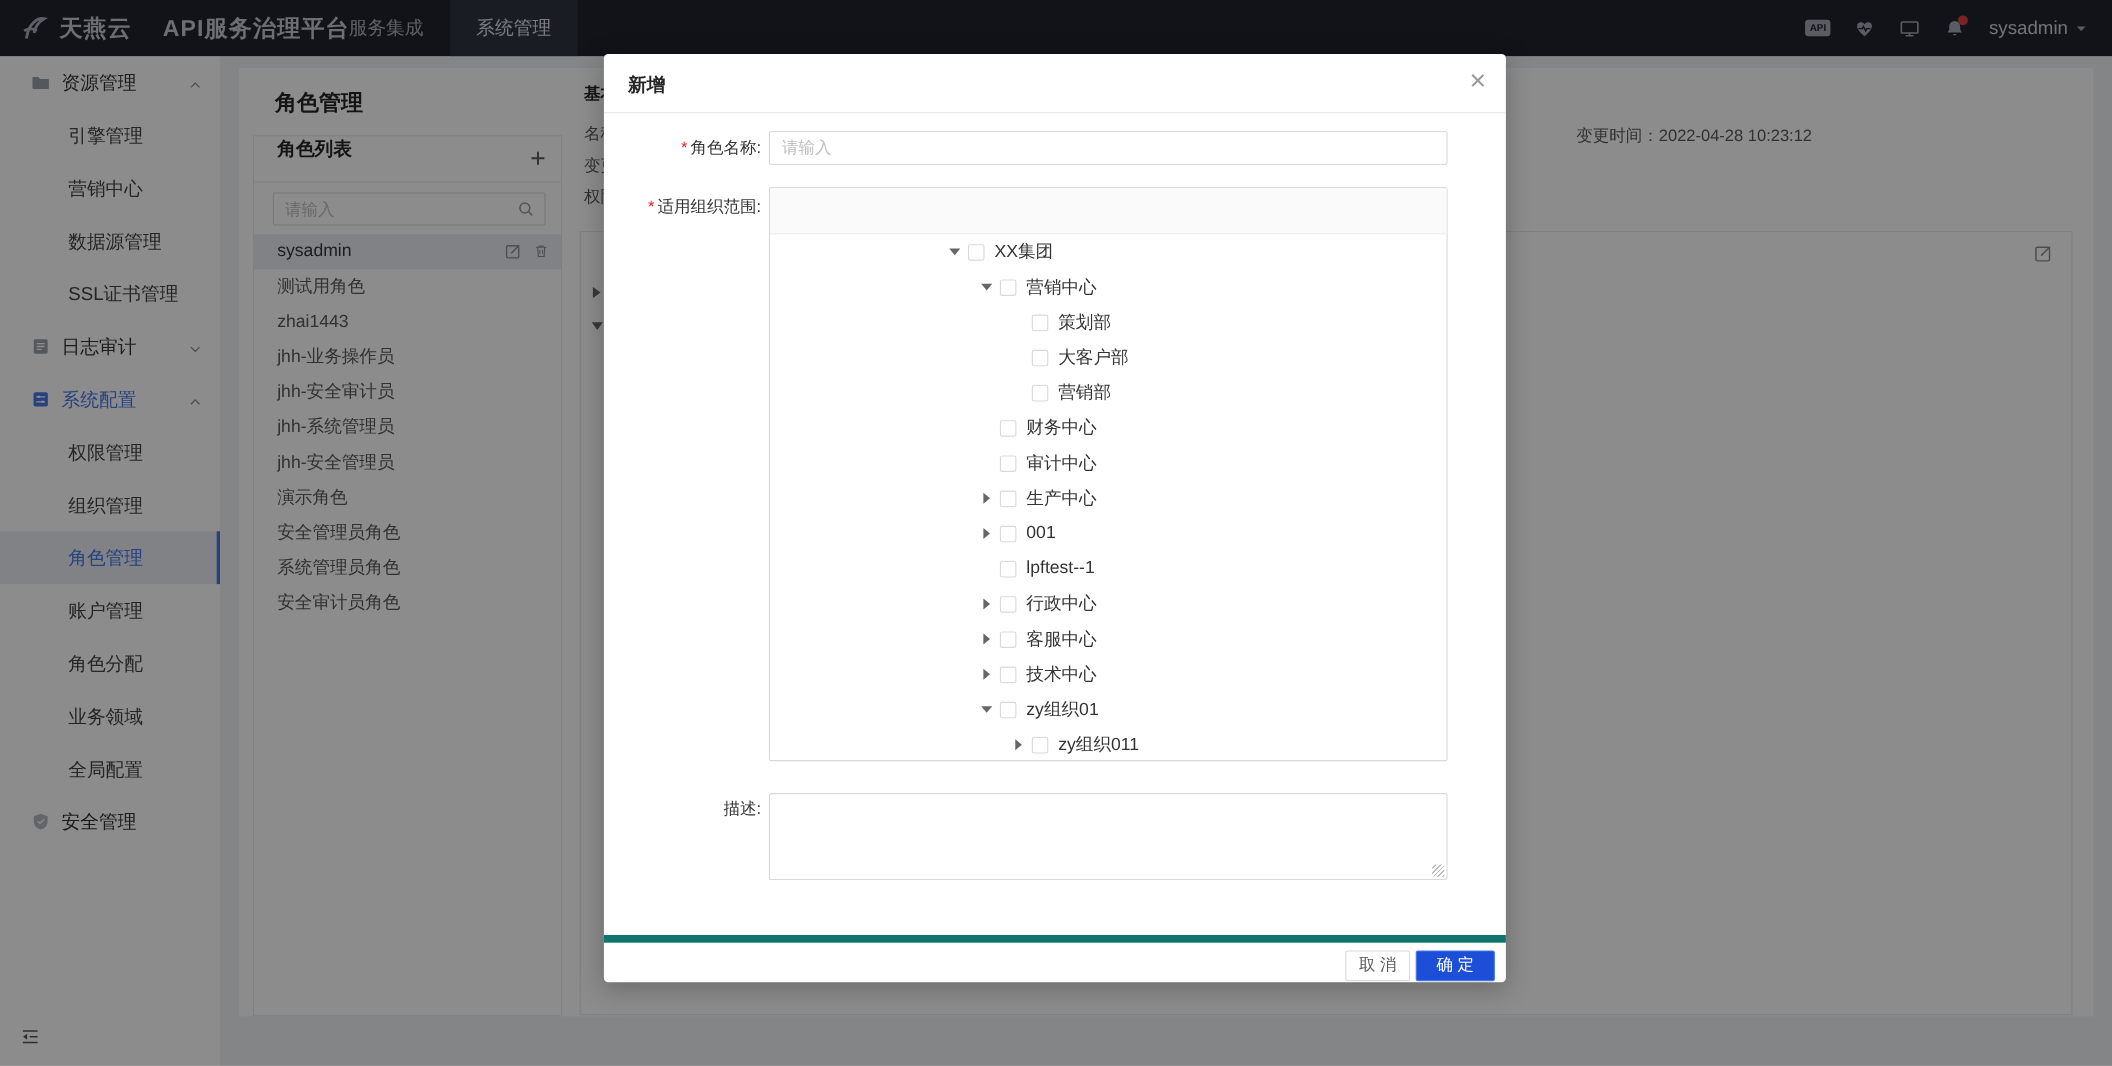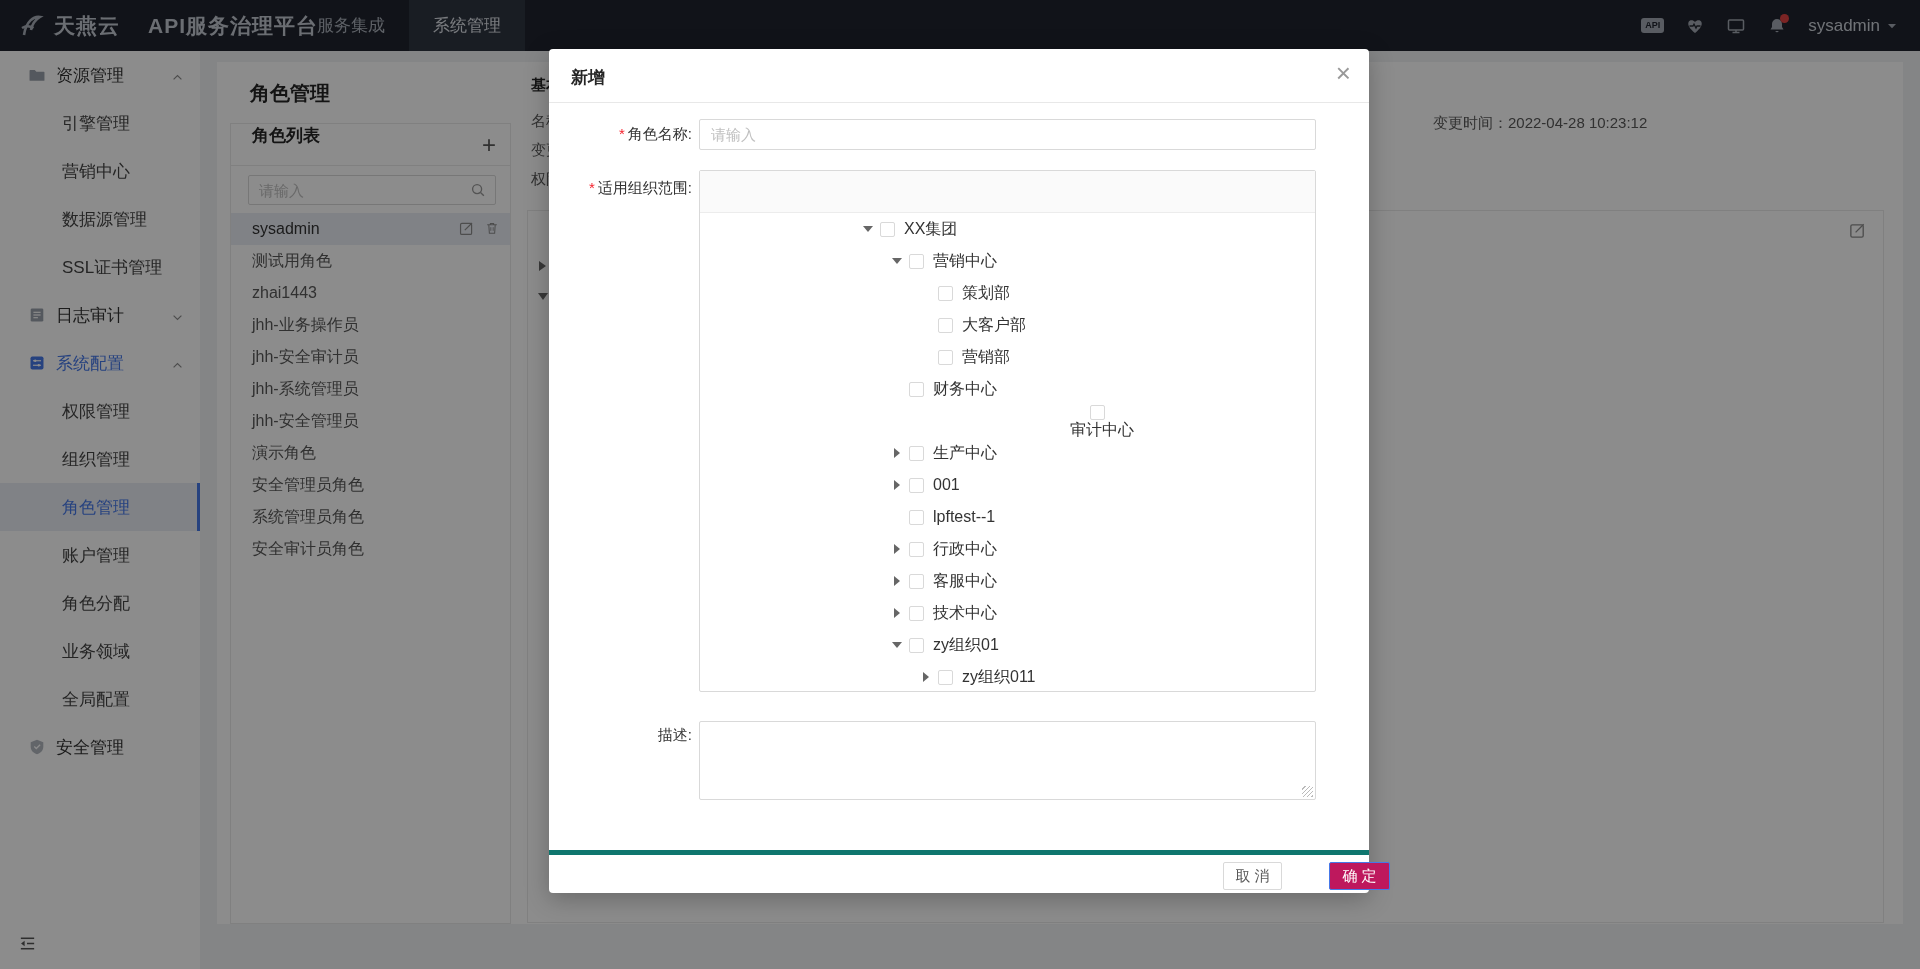--- a/index.html
+++ b/index.html
@@ -73,24 +73,24 @@
   .org-head{position:absolute;left:0;top:0;right:0;height:42px;background:#fafafa;border-bottom:1px solid #ececec;}
   .org-tree{position:absolute;left:0;top:42px;right:0;bottom:0;overflow:hidden;}
   .tree-row{height:32px;display:flex;align-items:center;font-size:16px;color:#333;cursor:pointer;}
   .caret-cell{width:16px;display:flex;justify-content:center;align-items:center;margin-right:4px;}
   .caret-d{width:0;height:0;border-left:5px solid transparent;border-right:5px solid transparent;border-top:6px solid #666;}
   .caret-r{width:0;height:0;border-top:5px solid transparent;border-bottom:5px solid transparent;border-left:6px solid #666;}
   .cbx{width:15px;height:15px;border:1px solid #d9d9d9;border-radius:2px;background:#fff;margin-right:9px;flex:none;}
   .desc-area{position:absolute;left:150px;top:672px;width:617px;height:79px;border:1px solid #d9d9d9;border-radius:2px;resize:none;outline:none;padding:6px 11px;font-size:15px;color:#333;}
   .resize-grip{position:absolute;left:753px;top:737px;width:11px;height:11px;background:
     repeating-linear-gradient(135deg,transparent,transparent 2px,#bbb 2px,#bbb 3px);cursor:nwse-resize;}
-  .modal-footer{position:absolute;left:0;right:0;top:801px;bottom:0;border-top:5px solid #0f766e;}
+  .modal-footer{position:absolute;left:0;right:0;top:801px;bottom:0;border-top:7px solid #0f766e;}
   .btn{position:absolute;top:7px;height:28px;border-radius:2px;font-size:15px;line-height:26px;text-align:center;cursor:pointer;}
   .btn-cancel{left:674px;width:59px;background:#fff;border:1px solid #d9d9d9;color:#595959;}
-  .btn-ok{left:780px;width:61px;background:#be185d;border:1px solid #4678e8;color:#fff;}
+  .btn-ok{left:738px;width:72px;background:#1d4ed8;border:1px solid #4678e8;color:#fff;}
 </style>
 </head>
 <body>
 
 <div class="page">
 
   <header class="topbar">
     <span class="logo">
       <svg width="30" height="30" viewBox="0 0 30 30">
           <path d="M8 24 C10 10 18 5 24 6 C19 9 16 13 15 19" stroke="#a8aeb8" stroke-width="2.6" fill="none"></path>
@@ -335,21 +335,21 @@
           <div class="tree-row" style="padding-left: 218px;">
             <span class="caret-cell"></span>
             <span class="cbx"></span>
             <span>营销部</span>
           </div>
           <div class="tree-row" style="padding-left: 189px;">
             <span class="caret-cell"></span>
             <span class="cbx"></span>
             <span>财务中心</span>
           </div>
-          <div class="tree-row" style="padding-left: 189px; flex-direction: column;">
+          <div class="tree-row" style="padding-left: 189px;">
             <span class="caret-cell"></span>
             <span class="cbx"></span>
             <span>审计中心</span>
           </div>
           <div class="tree-row" style="padding-left: 189px;">
             <span class="caret-cell">
               <span class="caret-r"></span>
             </span>
             <span class="cbx"></span>
             <span>生产中心</span>

